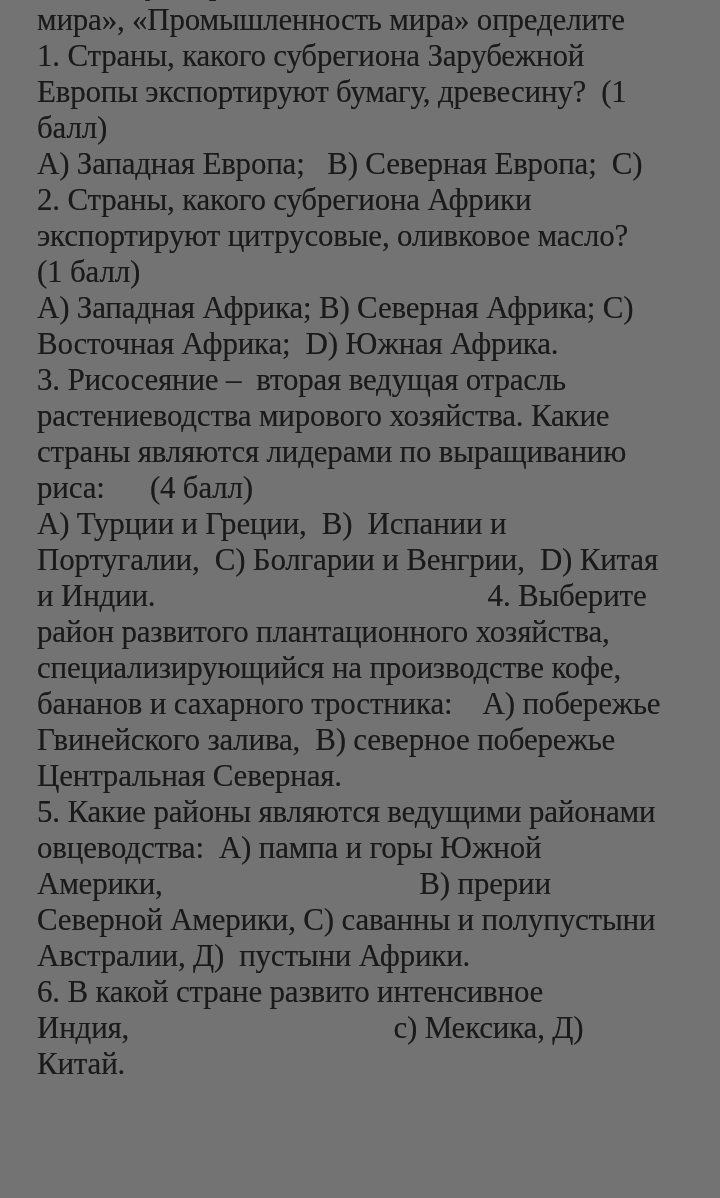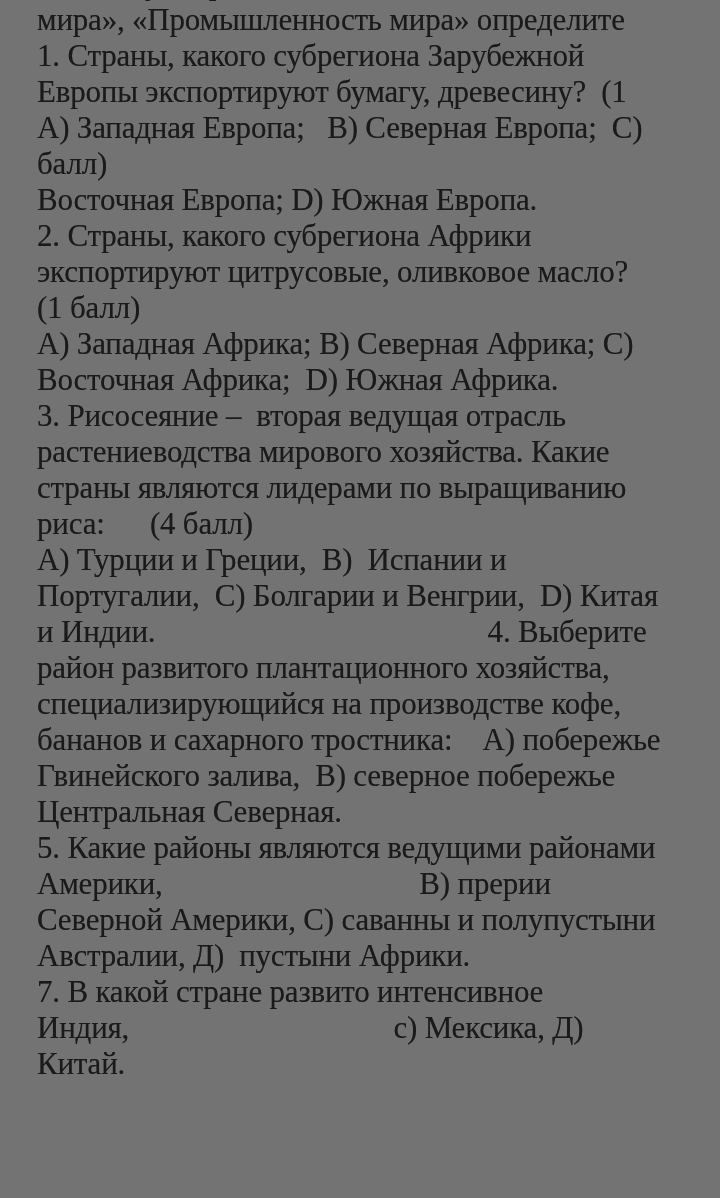--- a/index.html
+++ b/index.html
@@ -39,41 +39,41 @@
 </style>
 </head>
 <body>
 
 <div class="page">
   <div class="text-block">
       <div class="line">Используя карты атласа «Сельское хозяйство</div>
       <div class="line">мира», «Промышленность мира» определите</div>
       <div class="line">1. Страны, какого субрегиона Зарубежной</div>
       <div class="line">Европы экспортируют бумагу, древесину?  (1</div>
+      <div class="line">балл)</div>
       <div class="line">А) Западная Европа;   В) Северная Европа;  С)</div>
-      <div class="line">балл)</div>
-      <div class="line">Восточная Европа; D) Южная Европа.</div>
       <div class="line">2. Страны, какого субрегиона Африки</div>
       <div class="line">экспортируют цитрусовые, оливковое масло?</div>
       <div class="line">(1 балл)</div>
       <div class="line">А) Западная Африка; В) Северная Африка; С)</div>
       <div class="line">Восточная Африка;  D) Южная Африка.</div>
       <div class="line">3. Рисосеяние –  вторая ведущая отрасль</div>
       <div class="line">растениеводства мирового хозяйства. Какие</div>
       <div class="line">страны являются лидерами по выращиванию</div>
       <div class="line">риса:      (4 балл)</div>
       <div class="line">А) Турции и Греции,  В)  Испании и</div>
       <div class="line">Португалии,  С) Болгарии и Венгрии,  D) Китая</div>
       <div class="line">и Индии.                                            4. Выберите</div>
       <div class="line">район развитого плантационного хозяйства,</div>
       <div class="line">специализирующийся на производстве кофе,</div>
       <div class="line">бананов и сахарного тростника:    А) побережье</div>
       <div class="line">Гвинейского залива,  В) северное побережье</div>
       <div class="line">Центральная Северная.</div>
       <div class="line">5. Какие районы являются ведущими районами</div>
+      <div class="line">овцеводства:  А) пампа и горы Южной</div>
       <div class="line">Америки,                                  В) прерии</div>
       <div class="line">Северной Америки, С) саванны и полупустыни</div>
       <div class="line">Австралии, Д)  пустыни Африки.</div>
-      <div class="line">7. В какой стране развито интенсивное</div>
+      <div class="line">6. В какой стране развито интенсивное</div>
       <div class="line">Индия,                                   с) Мексика, Д)</div>
       <div class="line">Китай.</div>
     </div>
 </div>
 
 </body></html>

